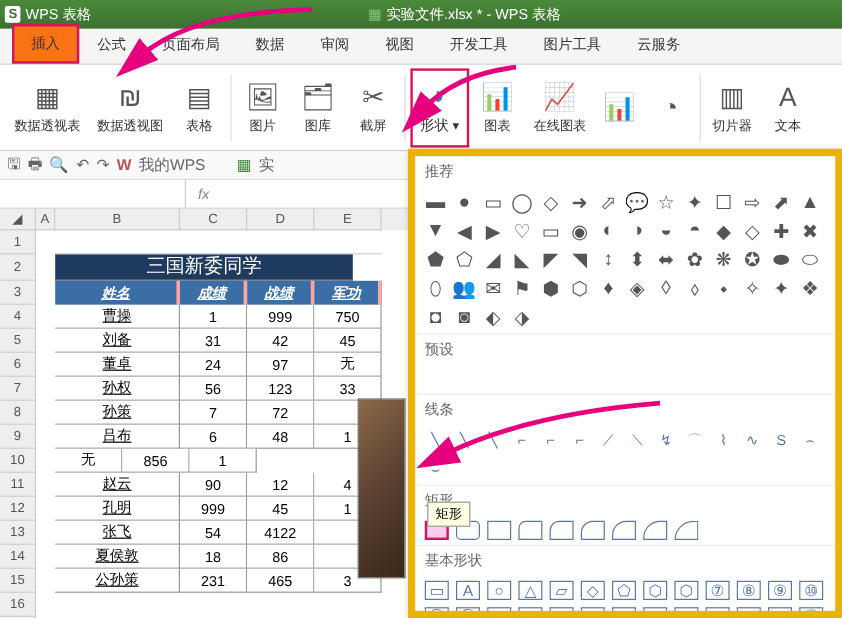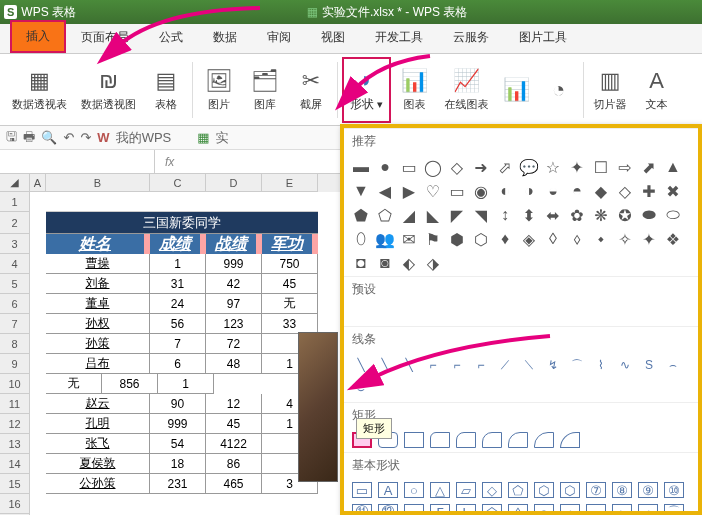--- a/index.html
+++ b/index.html
@@ -23,28 +23,28 @@
 .fxbar{height:24px;background:#fff;border-bottom:1px solid #ccc;display:flex;align-items:center}
 .namebox{width:155px;border-right:1px solid #ccc;padding:0 8px;height:100%;display:flex;align-items:center}
 .fxlabel{padding:0 10px;font-style:italic;color:#888}
 .sheet{display:flex;height:360px}
 .rowhdrs{width:30px;background:#eee;border-right:1px solid #ccc}
 .rowhdr{height:20px;border-bottom:1px solid #ccc;display:flex;align-items:center;justify-content:center;color:#555;font-size:11px}
 .grid{flex:1}
 .colhdrs{display:flex;height:18px;background:#eee}
 .colhdr{border-right:1px solid #ccc;border-bottom:1px solid #ccc;display:flex;align-items:center;justify-content:center;color:#555;font-size:11px}
 .colA{width:16px}.colB{width:104px}.colC{width:56px}.colD{width:56px}.colE{width:56px}
-.titlerow{height:22px;background:#1f3a5f;color:#fff;display:flex;align-items:center;justify-content:center;font-size:13px;border-bottom:1px solid #999;margin-left:16px;width:272px}
+.titlerow{height:22px;background:#1f3a5f;color:#fff;display:flex;align-items:center;justify-content:center;font-size:16px;border-bottom:1px solid #999;margin-left:16px;width:248px}
 .hdrrow{display:flex;height:20px;margin-left:16px}
-.hcell{background:#3a6ea5;color:#fff;display:flex;align-items:center;justify-content:center;border-right:6px solid #fca5a5;font-style:italic;font-weight:bold;text-decoration:underline;font-size:16px}
+.hcell{background:#3a6ea5;color:#fff;display:flex;align-items:center;justify-content:center;border-right:3px solid #fca5a5;font-style:italic;font-weight:bold;text-decoration:underline;font-size:12px}
 .drow{display:flex;height:20px;margin-left:16px}
 .dcell{border-right:1px solid #999;border-bottom:1px solid #999;display:flex;align-items:center;justify-content:center;background:#fff;font-size:12px}
 .dcell.name{text-decoration:underline}
 
-.shapes-panel{position:absolute;left:340px;top:124px;width:362px;height:391px;background:#fff;border:4px solid #eab308;box-shadow:2px 2px 6px rgba(0,0,0,0.3);overflow:hidden}
+.shapes-panel{position:absolute;left:340px;top:124px;width:362px;height:391px;background:#fff;border:6px solid #eab308;box-shadow:2px 2px 6px rgba(0,0,0,0.3);overflow:hidden}
 .sp-section{padding:4px 8px;color:#666;font-size:12px;border-top:1px solid #eee}
 .sp-grid{display:flex;flex-wrap:wrap;padding:4px 8px;gap:6px}
 .sp-shape{width:18px;height:18px;display:flex;align-items:center;justify-content:center;color:#555;font-size:16px;cursor:pointer}
 .sp-line{width:18px;height:18px;color:#5577aa;display:flex;align-items:center;justify-content:center;cursor:pointer}
 .sp-rect{width:20px;height:16px;border:1px solid #5577aa;cursor:pointer}
 .sp-rect.highlight{border:2px solid #d4145a;background:#fce}
 .sp-basic{width:20px;height:16px;border:1px solid #5577aa;color:#5577aa;display:flex;align-items:center;justify-content:center;cursor:pointer;font-size:13px}
 .tooltip{position:absolute;left:356px;top:418px;background:#ffffe1;border:1px solid #999;padding:2px 6px;font-size:11px;z-index:20}
 
 .arrow{position:absolute;pointer-events:none;z-index:30}
@@ -58,28 +58,28 @@
   <span class="logo">S</span>
   <span>WPS 表格</span>
   <span class="docname">
     <span class="doc-icon">▦</span>
     <span>实验文件.xlsx * - WPS 表格</span>
   </span>
 </div>
 
 <div class="tabs">
   <div class="tab highlight">插入</div>
+  <div class="tab">公式</div>
   <div class="tab">页面布局</div>
-  <div class="tab">公式</div>
   <div class="tab">数据</div>
   <div class="tab">审阅</div>
   <div class="tab">视图</div>
   <div class="tab">开发工具</div>
+  <div class="tab">图片工具</div>
   <div class="tab">云服务</div>
-  <div class="tab">图片工具</div>
 </div>
 
 <div class="ribbon">
   <div class="rbtn">
       <div class="ricon">▦</div>
       <div class="rlabel">数据透视表</div>
     </div>
   <div class="rbtn">
       <div class="ricon">₪</div>
       <div class="rlabel">数据透视图</div>

